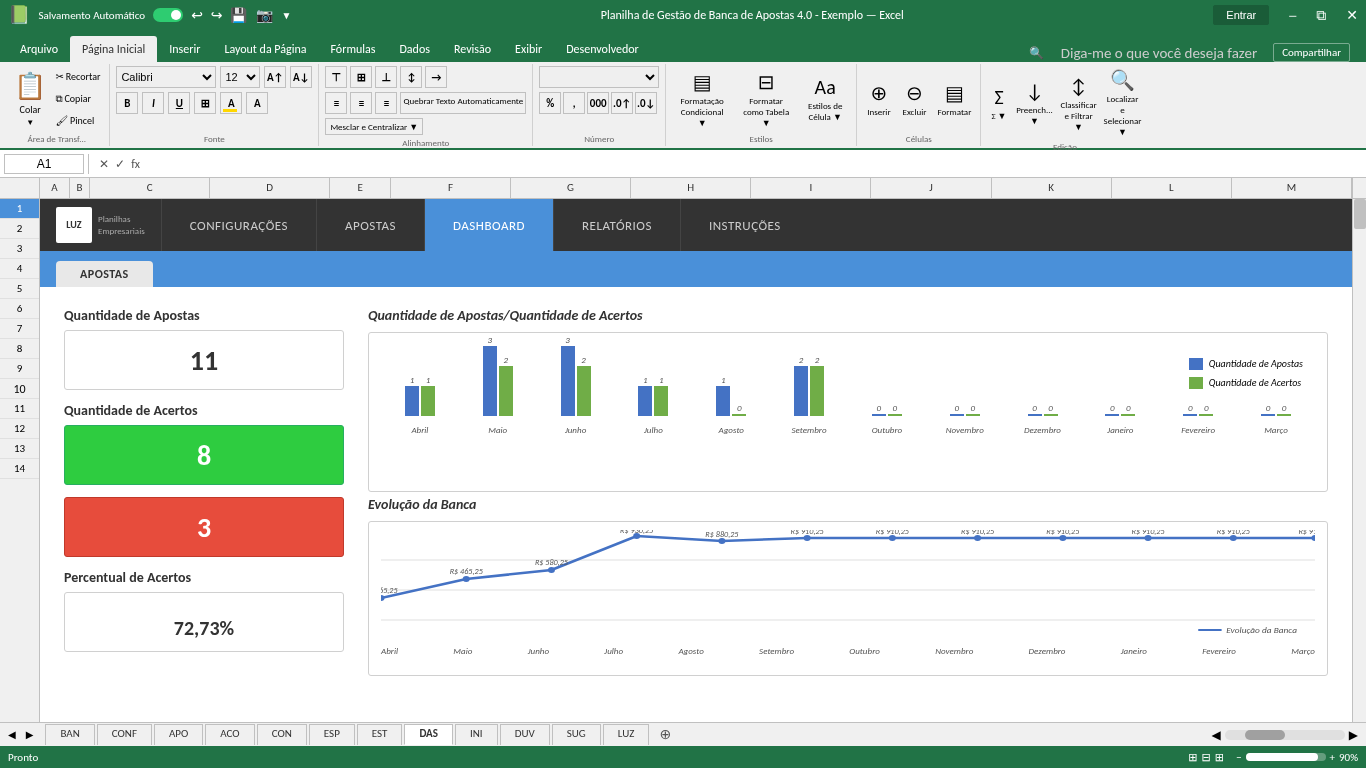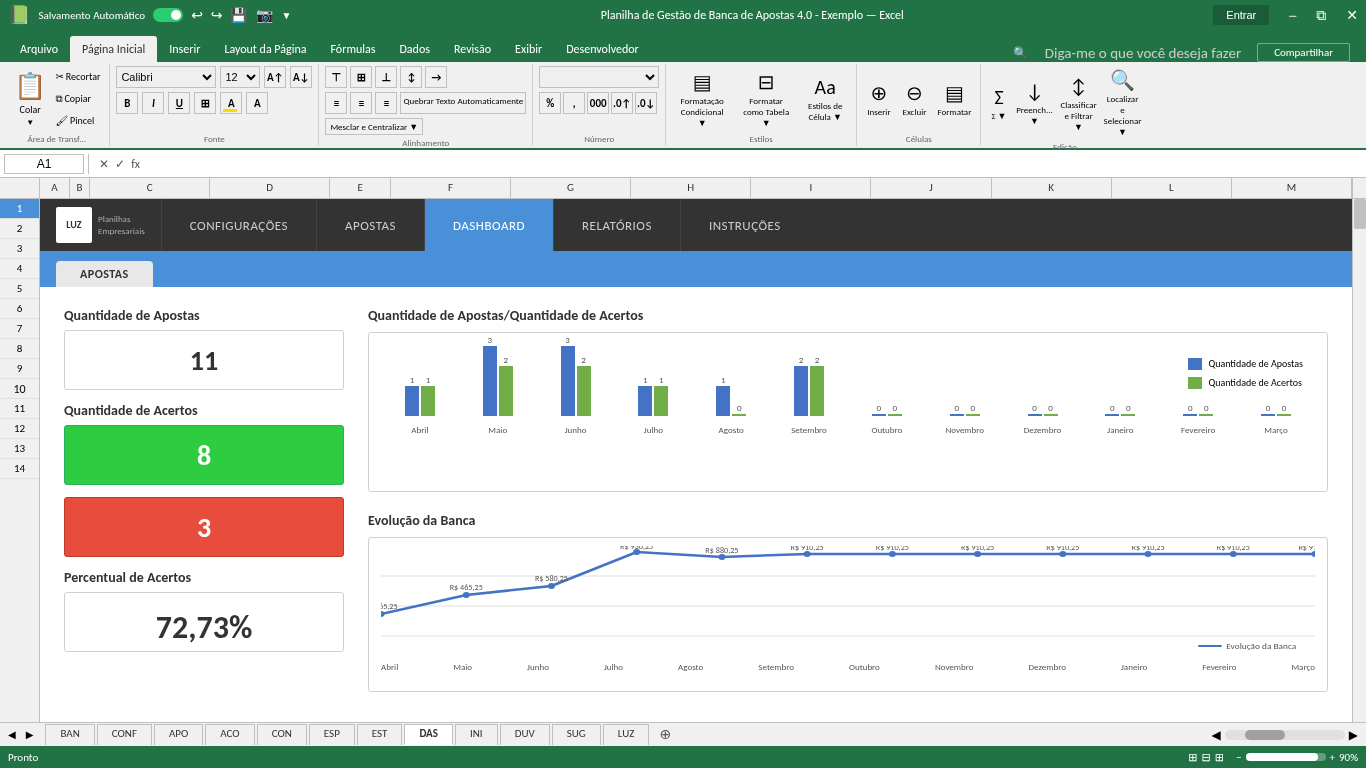--- a/index.html
+++ b/index.html
@@ -47,24 +47,24 @@
     .left-panel { width: 280px; min-width: 280px; }
     .right-panel { flex: 1; }
 
     .metric-card { margin-bottom: 12px; }
     .metric-title { font-size: 14px; font-weight: 700; color: #333; margin-bottom: 6px; }
     .metric-value-box { border: 1px solid #d0d0d0; border-radius: 3px; display: flex; align-items: center; justify-content: center; height: 60px; }
     .metric-value-box.green { background: #2ecc40; border-color: #27ae60; }
     .metric-value-box.red { background: #e74c3c; border-color: #c0392b; }
     .metric-value { font-size: 28px; font-weight: 700; color: #333; }
     .metric-value.white { color: white; }
-    .metric-value.large { font-size: 32px; margin-top: 11px; }
-
-    
-    .chart-section { margin-bottom: 20px; }
+    .metric-value.large { font-size: 20px; margin-top: 11px; }
+
+    
+    .chart-section { margin-bottom: 4px; font-style: italic; }
     .chart-title { font-size: 14px; font-weight: 700; color: #333; margin-bottom: 8px; }
     .chart-container { border: 1px solid #d0d0d0; border-radius: 3px; padding: 12px; position: relative; }
     .bar-group { display: flex; flex-direction: column; align-items: center; flex: 1; }
     .bars { display: flex; align-items: flex-end; gap: 2px; margin-bottom: 4px; }
     .bar { width: 14px; display: flex; flex-direction: column; align-items: center; }
     .bar-fill { width: 100%; }
     .bar-label { font-size: 9px; color: #555; margin-bottom: 1px; }
     .bar-month { font-size: 9px; color: #555; margin-top: 4px; text-align: center; }
     .bar-blue { background: #4472C4; }
     .bar-green { background: #70AD47; }
@@ -133,21 +133,21 @@
     <span class="ribbon-tab">Inserir</span>
     <span class="ribbon-tab">Layout da Página</span>
     <span class="ribbon-tab">Fórmulas</span>
     <span class="ribbon-tab">Dados</span>
     <span class="ribbon-tab">Revisão</span>
     <span class="ribbon-tab">Exibir</span>
     <span class="ribbon-tab">Desenvolvedor</span>
     <div style="flex:1; display:flex; align-items:center; justify-content:flex-end; gap:16px; padding-right:8px;">
       <span style="color:white; font-size:12px;">🔍</span>
       <span style="color:#ccc; font-size:15px; cursor:text;">Diga-me o que você deseja fazer</span>
-      <span style="color:white; font-size:11px; cursor:pointer; border:1px solid rgba(255,255,255,0.4); padding:2px 16px; border-radius:2px;">Compartilhar</span>
+      <span style="color:white; font-size:11px; cursor:pointer; border:1px solid rgba(255,255,255,0.4); padding:2px 8px; border-radius:2px;">Compartilhar</span>
     </div>
   </div>
 
   <div class="full-ribbon">
     <div class="ribbon-content">
 
       <div class="r-group">
         <div class="r-group-content">
           <div class="r-btn-large">
             <span style="font-size:26px;">📋</span>

